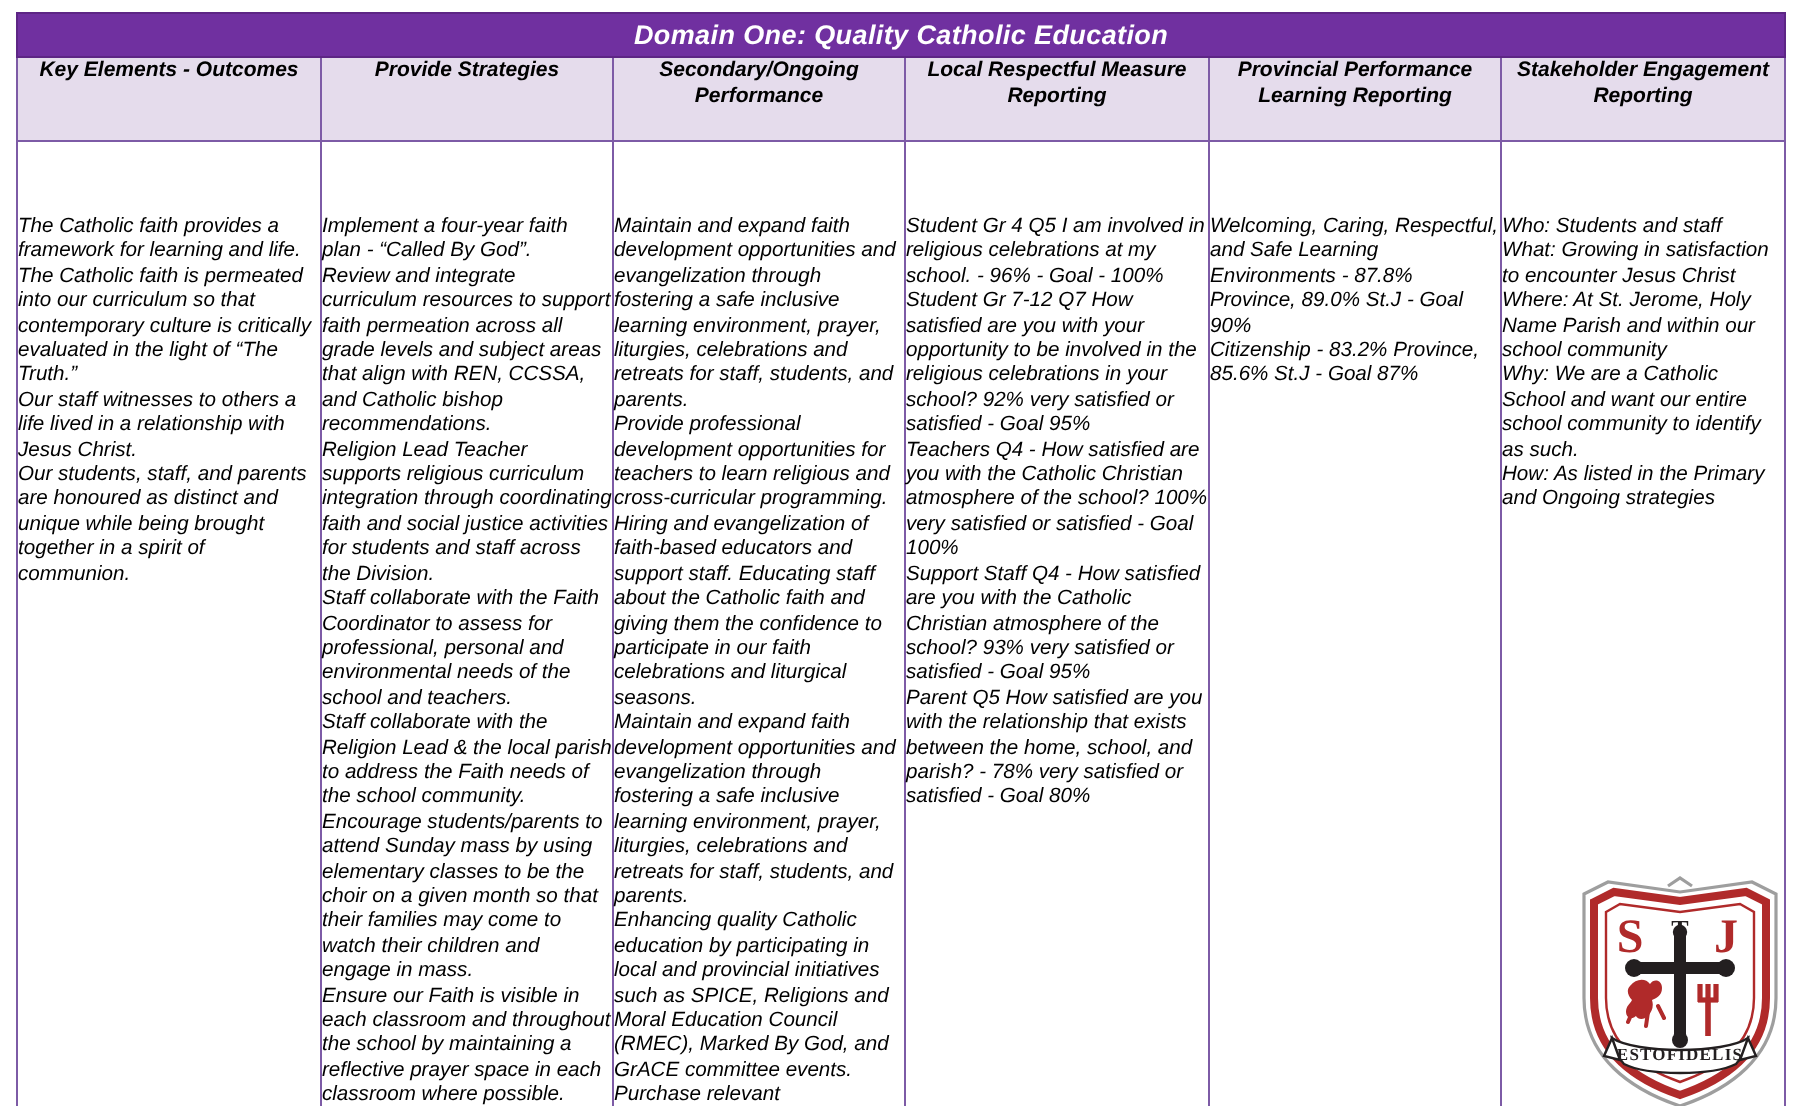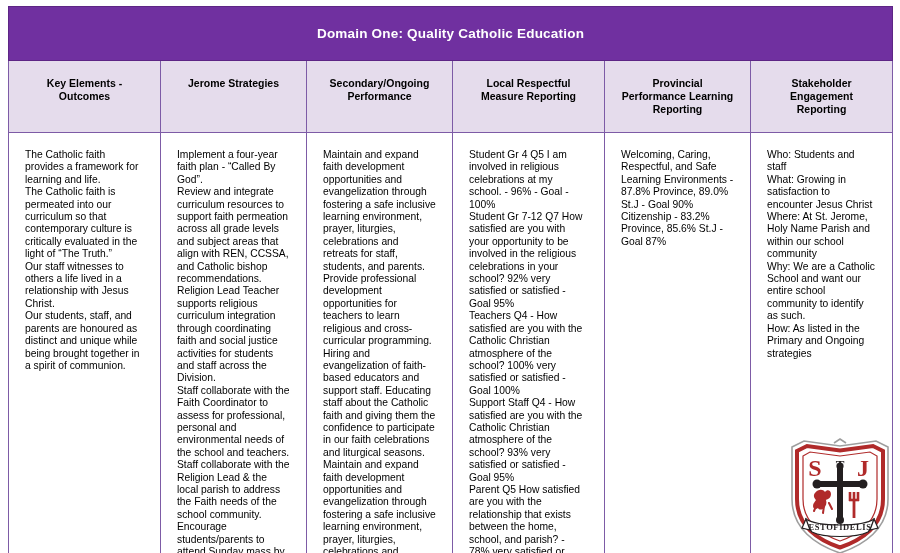--- a/index.html
+++ b/index.html
@@ -24,23 +24,24 @@
   }
   table.plan {
     border-collapse: collapse;
     table-layout: fixed;
     width: 884px;
     margin: 6px 0 0 8px;
     background: #ffffff;
   }
   table.plan td, table.plan th {
     border: 1px solid #7d5ba6;
-    padding: 16px;
+    padding: 0;
     vertical-align: top;
     box-sizing: border-box;
+    font-style: italic;
   }
   .title-bar {
     background: #7030a0;
     color: #ffffff;
     text-align: center;
     font-weight: bold;
     font-size: 13.5px;
     letter-spacing: 0.2px;
     height: 21px;
     line-height: 21px;
@@ -63,20 +64,21 @@
     background: #ffffff;
     font-size: 10.3px;
     line-height: 12.4px;
     padding: 2px 3px 2px 3px;
     vertical-align: top;
     height: 480px;
   }
   .body-cell .txt {
     white-space: pre-line;
     display: block;
+    margin-top: 37px;
   }
   .cell-stack {
     position: relative;
     height: 100%;
   }
   
   col.c1 { width: 152px; }
   col.c2 { width: 146px; }
   col.c3 { width: 146px; }
   col.c4 { width: 152px; }
@@ -107,21 +109,21 @@
         <col class="c4">
         <col class="c5">
         <col class="c6">
     </colgroup>
     <tbody>
       <tr>
         <td class="title-bar" colspan="6">Domain One: Quality Catholic Education</td>
       </tr>
       <tr>
         <td class="col-head">Key Elements - Outcomes</td>
-        <td class="col-head">Jerome Strategies</td>
+        <td class="col-head">Provide Strategies</td>
         <td class="col-head">Secondary/Ongoing Performance</td>
         <td class="col-head">Local Respectful Measure Reporting</td>
         <td class="col-head">Provincial Performance Learning Reporting</td>
         <td class="col-head">Stakeholder Engagement Reporting</td>
       </tr>
       <tr>
         <td class="body-cell">
           <span class="txt">The Catholic faith provides a framework for learning and life.
 The Catholic faith is permeated into our curriculum so that contemporary culture is critically evaluated in the light of “The Truth.”
 Our staff witnesses to others a life lived in a relationship with Jesus Christ.

